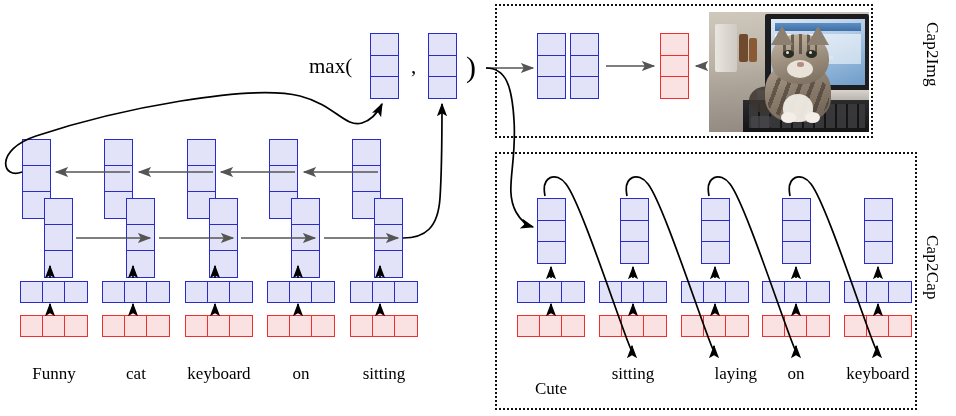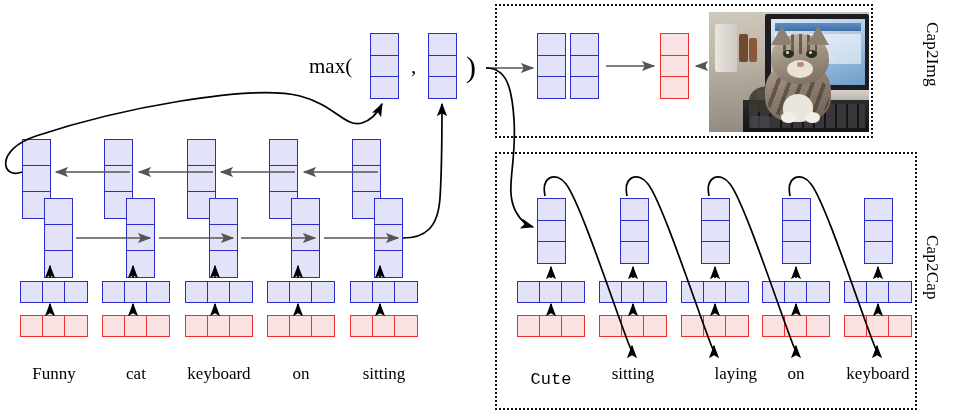--- a/index.html
+++ b/index.html
@@ -361,21 +361,21 @@
       <i></i>
       <i></i>
       <i></i>
     </div>
   <div class="vec red horiz" style="left:844px;top:315px;width:68px;height:22px;">
       <i></i>
       <i></i>
       <i></i>
     </div>
 
-  <div class="word" style="left:509px;top:371px;width:84px;font-family:Liberation Mono, monospace;">Cute</div>
+  <div class="word" style="left:509px;top:380px;width:84px;">Cute</div>
   <div class="word" style="left:591px;top:365px;width:84px;">sitting</div>
   <div class="word" style="left:673px;top:365px;width:84px;text-align:right;">laying</div>
   <div class="word" style="left:754px;top:365px;width:84px;">on</div>
   <div class="word" style="left:836px;top:365px;width:84px;">keyboard</div>
 
   <svg class="overlay" viewBox="0 0 956 416" xmlns="http://www.w3.org/2000/svg">
     <defs>
       <marker id="ahG" markerWidth="9" markerHeight="9" refX="7.2" refY="3" orient="auto" markerUnits="strokeWidth">
         <path d="M0,0 L8,3 L0,6 L1.8,3 z" fill="#555555"></path>
       </marker>

